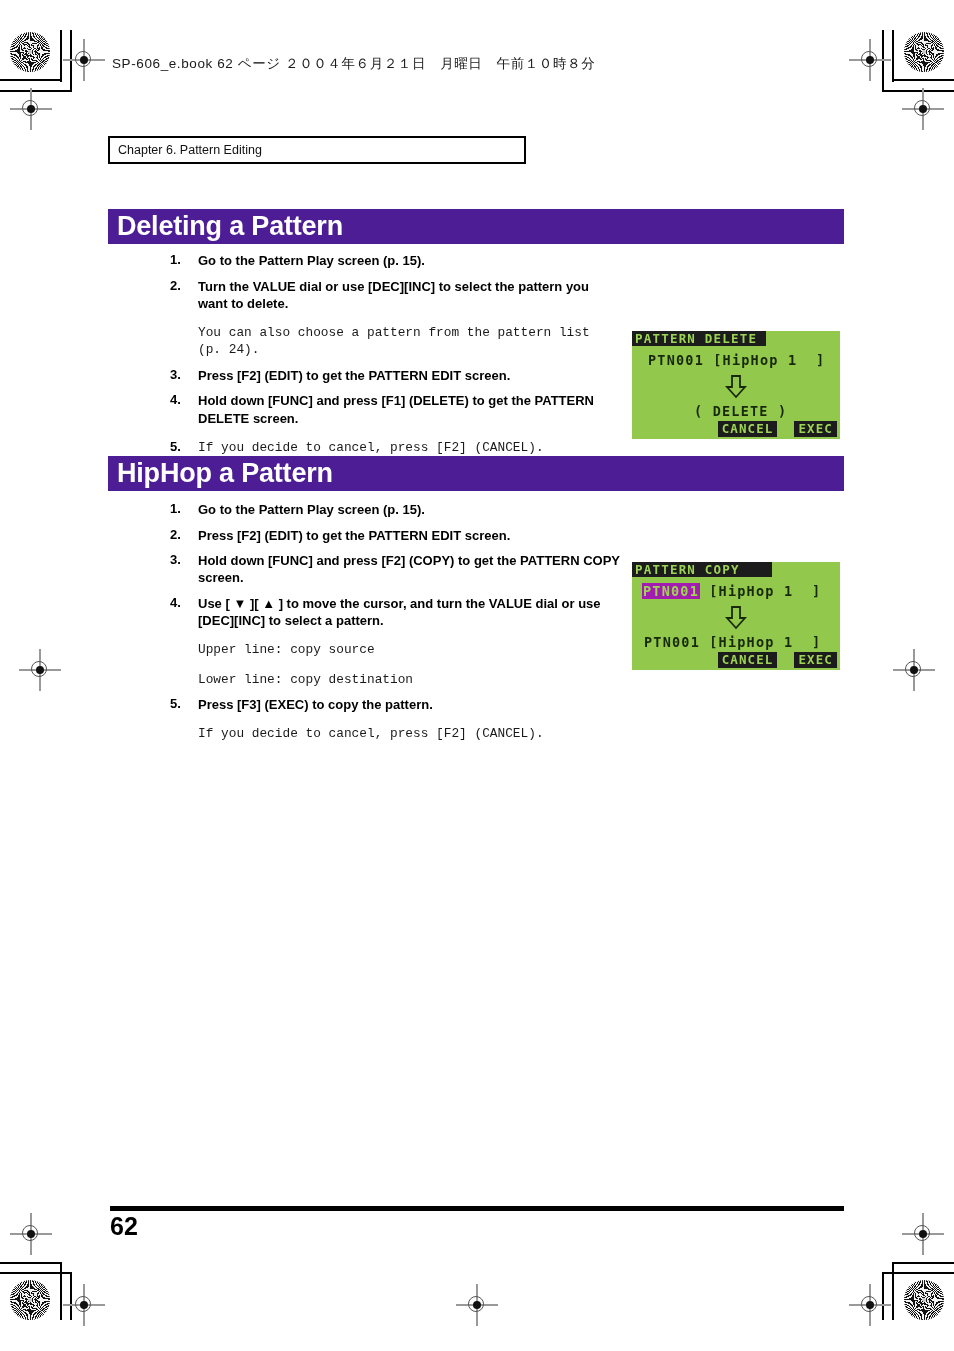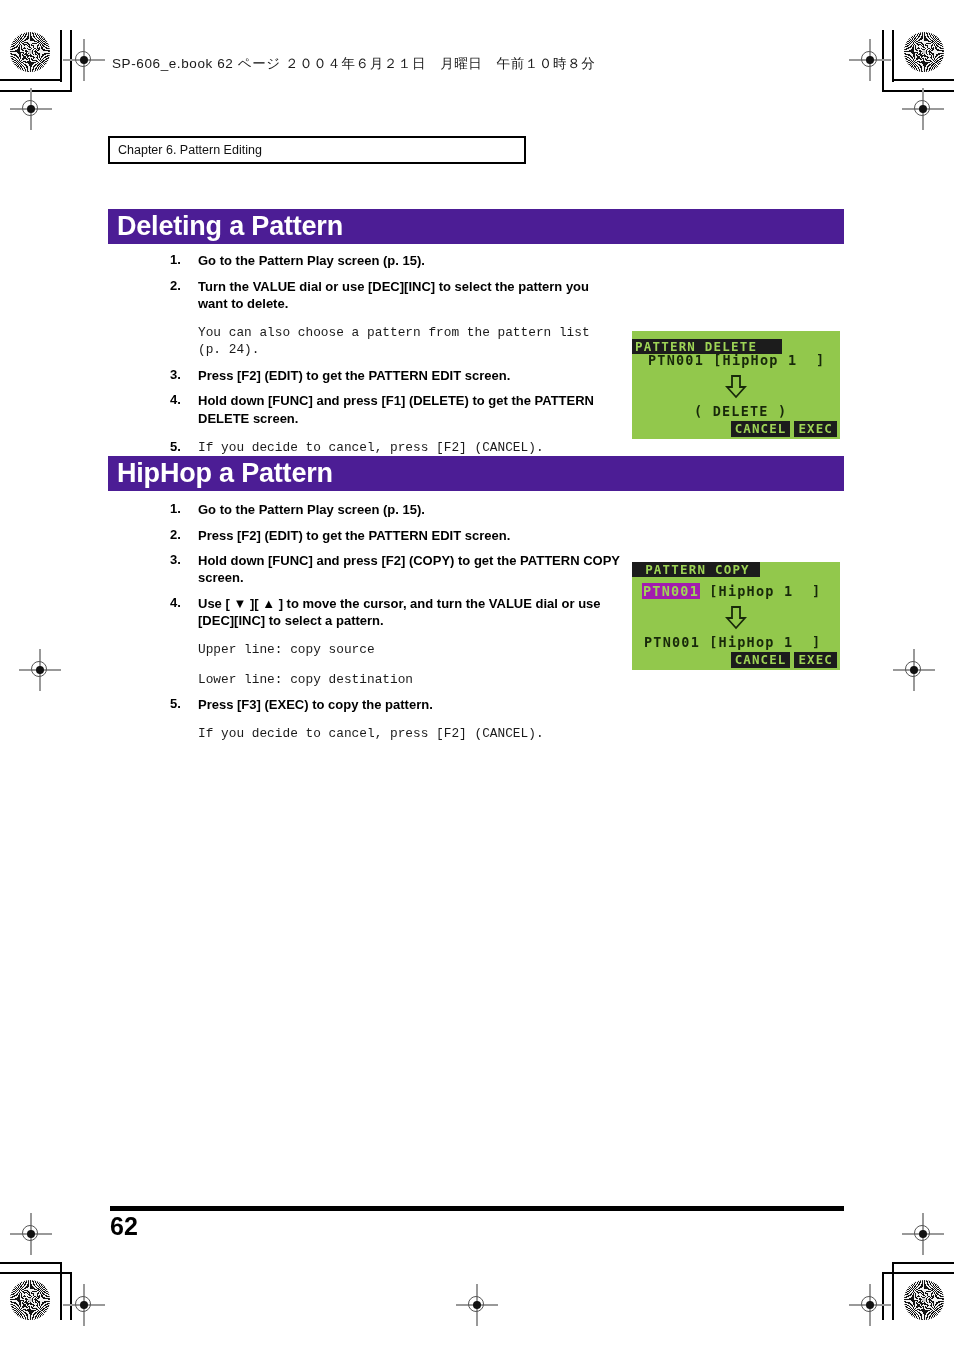--- a/index.html
+++ b/index.html
@@ -204,21 +204,21 @@
   .lcd-arrow {
     position: absolute;
     left: 50%;
     transform: translateX(-50%);
   }
   .lcd-softkeys {
     position: absolute;
     bottom: 2px;
     right: 3px;
     display: flex;
-    gap: 4px;
+    gap: 17px;
   }
   .softkey {
     background: #1c1c1c;
     color: #9ed456;
     font-size: 12.5px;
     font-weight: bold;
     letter-spacing: 1.1px;
     padding: 0px 4px 1px 4px;
     font-family: "DejaVu Sans Mono", monospace;
     white-space: nowrap;
@@ -376,21 +376,21 @@
   </div>
   <div class="step">
     <div class="step-num">5.</div>
     <div class="step-body">
       <div class="step-note">If you decide to cancel, press [F2] (CANCEL).</div>
     </div>
   </div>
 </div>
 
 <div class="lcd" style="left:632px; top:331px;">
-  <div class="lcd-titlebar" style="width:150px;margin-top:8px;">PATTERN DELETE</div>
+  <div class="lcd-titlebar" style="width:134px;">PATTERN DELETE</div>
   <div class="lcd-line" style="left:16px; top:21px;">PTN001 [HipHop 1  ]</div>
   <svg class="lcd-arrow" style="top:44px;" width="22" height="24" viewBox="0 0 22 24">
     <path d="M7 1 L15 1 L15 12 L20 12 L11 22 L2 12 L7 12 Z" fill="none" stroke="#18290a" stroke-width="1.8" stroke-linejoin="miter"></path>
   </svg>
   <div class="lcd-line" style="left:62px; top:72px;">( DELETE )</div>
   <div class="lcd-softkeys">
     <div class="softkey">CANCEL</div>
     <div class="softkey">EXEC</div>
   </div>
 </div>
@@ -429,21 +429,21 @@
   <div class="step">
     <div class="step-num">5.</div>
     <div class="step-body">
       <div class="step-title">Press [F3] (EXEC) to copy the pattern.</div>
       <div class="step-note">If you decide to cancel, press [F2] (CANCEL).</div>
     </div>
   </div>
 </div>
 
 <div class="lcd" style="left:632px; top:562px;">
-  <div class="lcd-titlebar" style="width:128px;text-align:center;">PATTERN COPY</div>
+  <div class="lcd-titlebar" style="width:140px;">PATTERN COPY</div>
   <div class="lcd-line" style="left:10px; top:21px;"><span class="lcd-inv">PTN001</span><span> [HipHop 1  ]</span></div>
   <svg class="lcd-arrow" style="top:44px;" width="22" height="24" viewBox="0 0 22 24">
     <path d="M7 1 L15 1 L15 12 L20 12 L11 22 L2 12 L7 12 Z" fill="none" stroke="#18290a" stroke-width="1.8" stroke-linejoin="miter"></path>
   </svg>
   <div class="lcd-line" style="left:12px; top:72px;">PTN001 [HipHop 1  ]</div>
   <div class="lcd-softkeys">
     <div class="softkey">CANCEL</div>
     <div class="softkey">EXEC</div>
   </div>
 </div>

